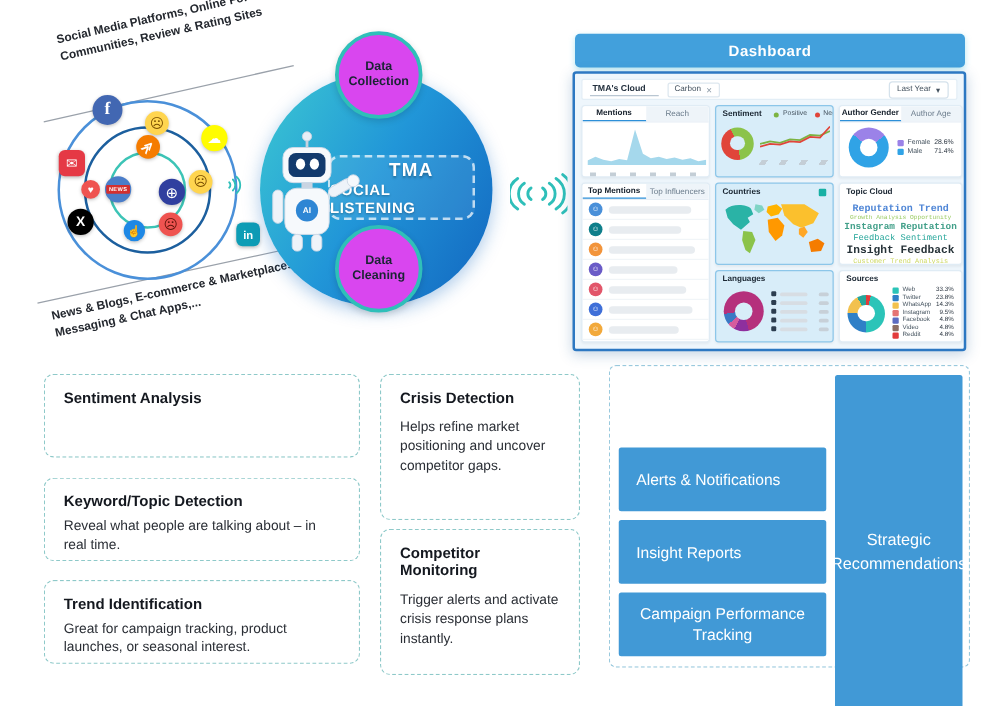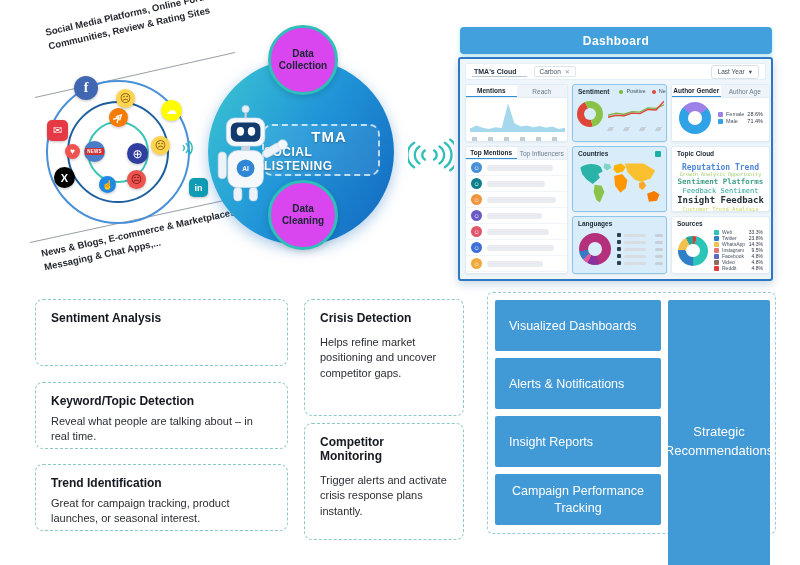--- a/index.html
+++ b/index.html
@@ -106,21 +106,21 @@
   .src-body { display:flex; align-items:center; gap:6px; padding:2px 6px; }
 
   .av-row { display:flex; align-items:center; gap:5px; height:16px; padding:0 5px; border-bottom:1px solid #f1f5f8; }
   .av { width:11px; height:11px; border-radius:50%; color:#fff; font-size:6px; display:flex; align-items:center; justify-content:center; flex:none; }
   .av-bar { height:6px; background:#e8ecf0; border-radius:3px; }
 
   .chead { display:flex; align-items:center; padding:3px 5px 1px; }
   .expand-sq { margin-left:auto; width:6px; height:6px; background:#17b0a4; border-radius:1px; }
 
   .cloud { text-align:center; padding:5px 2px 2px; font-family:"DejaVu Sans Mono",monospace; }
-  .cloud span { display:block; line-height:1.18; white-space:nowrap; overflow:hidden; }
+  .cloud span { display:block; line-height:1.18; white-space:nowrap; overflow:hidden;font-family:Liberation Mono, monospace; }
 
   .lgp-row { display:flex; align-items:center; gap:3px; margin:3px 0; }
   .lgp-row i { width:4px; height:4px; background:#2c3e50; border-radius:1px; }
   .lgp-row b { width:22px; height:3px; background:#d7dde3; border-radius:2px; }
   .lgp-row s { width:8px; height:3px; background:#c7d0d8; border-radius:2px; margin-left:6px; }
 
   
   .fbox { position:absolute; border:1.5px dashed #8ec9c9; border-radius:8px; background:#fff; padding:11px 15px; }
   .fbox h3 { font-size:12px; font-weight:700; color:#14181f; }
   .fbox p { font-size:11px; color:#2a2e35; line-height:1.4; margin-top:6px; }
@@ -403,21 +403,21 @@
             </div>
         </div>
       </div>
     </div>
 
     <div class="panel p-cloud">
       <div class="ptitle">Topic Cloud</div>
       <div class="cloud">
           <span style="font-size: 8px; color: rgb(79, 134, 214); font-weight: 600;">Reputation Trend</span>
           <span style="font-size: 5px; color: rgb(156, 204, 101); font-weight: 400;">Growth Analysis Opportunity</span>
-          <span style="font-size: 7.5px; color: rgb(67, 160, 138); font-weight: 600;">Sentiment Platforms</span>
+          <span style="font-size: 7.5px; color: rgb(67, 160, 138); font-weight: 600;">Instagram Reputation</span>
           <span style="font-size: 7px; color: rgb(38, 166, 154); font-weight: 500;">Feedback Sentiment</span>
           <span style="font-size: 9px; color: rgb(38, 50, 56); font-weight: 700;">Insight Feedback</span>
           <span style="font-size: 5.5px; color: rgb(205, 216, 97); font-weight: 400;">Customer Trend Analysis</span>
         </div>
     </div>
 
     <div class="panel p-sources">
       <div class="ptitle">Sources</div>
       <div class="src-body">
         <div class="donut" style="width: 30px; height: 30px; background: conic-gradient(rgb(226, 59, 59) 0%, rgb(226, 59, 59) 4%, rgb(43, 196, 184) 4%, rgb(43, 196, 184) 50%, rgb(47, 128, 199) 50%, rgb(47, 128, 199) 76%, rgb(242, 193, 78) 76%, rgb(242, 193, 78) 92%, rgb(38, 166, 154) 92%, rgb(38, 166, 154) 100%);"></div>
@@ -476,20 +476,19 @@
   <div class="fbox fb4">
     <h3>Crisis Detection</h3>
     <p>Helps refine market positioning and uncover competitor gaps.</p>
   </div>
   <div class="fbox fb5">
     <h3>Competitor Monitoring</h3>
     <p>Trigger alerts and activate crisis response plans instantly.</p>
   </div>
 
   <div class="outwrap">
-    <div class="obox ob1">Visualized Dashboards</div>
     <div class="obox ob2">Alerts &amp; Notifications</div>
     <div class="obox ob3">Insight Reports</div>
     <div class="obox ob4">Campaign Performance Tracking</div>
     <div class="obox ob-main">Strategic Recommendations</div>
   </div>
 
 </div>
 
 </body></html>

